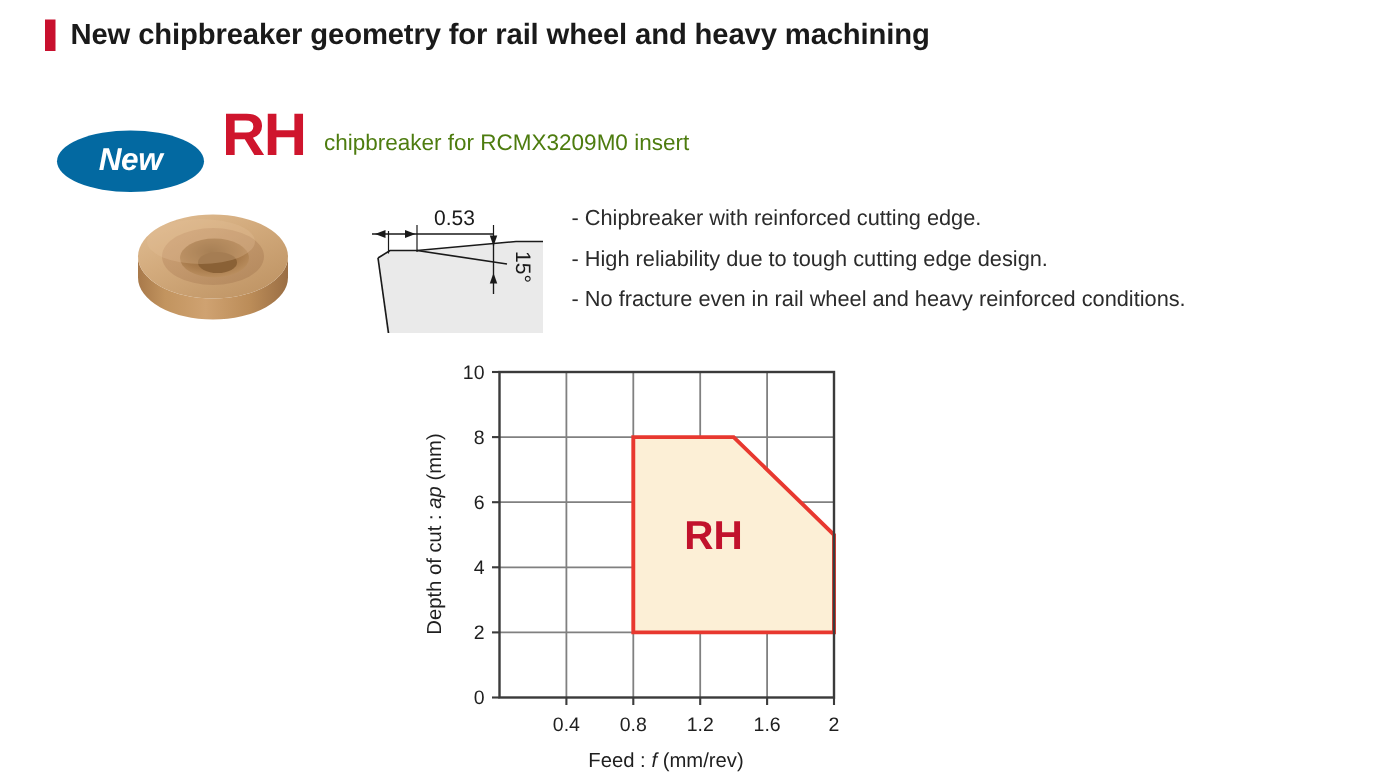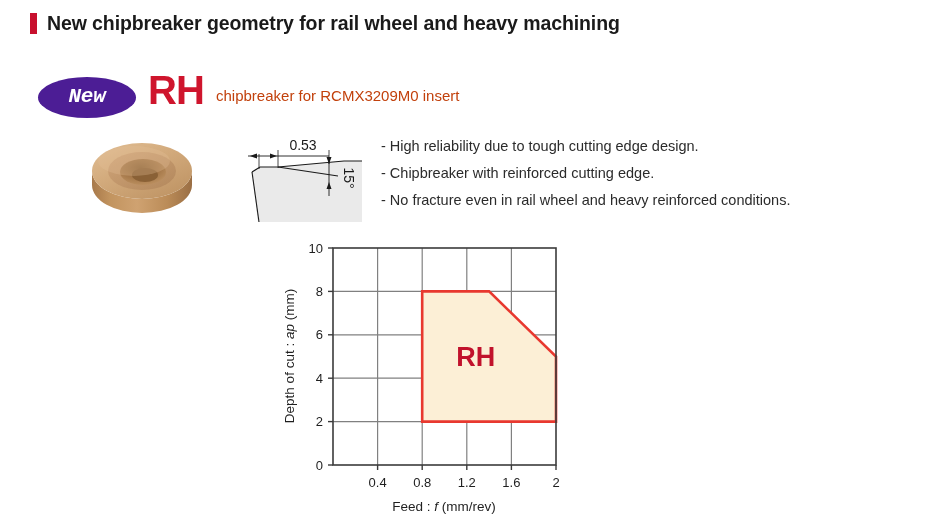--- a/index.html
+++ b/index.html
@@ -24,38 +24,38 @@
   .header-title{
     font-size:19.5px; font-weight:bold; color:#1a1a1a;
     letter-spacing:-0.1px; white-space:nowrap;
   }
 
   
   .badgerow{
     position:absolute; left:0; top:68px; width:928px; height:48px;
   }
   .new-badge{
-    position:absolute; left:38px; top:9px;
+    position:absolute; left:38px; top:19px;
     width:98px; height:41px;
-    background:#4c1d95; border-radius:49px/20.5px;
-    display:flex; align-items:center; justify-content:center;font-family:Liberation Mono, monospace;
+    background:#0369a1; border-radius:49px/20.5px;
+    display:flex; align-items:center; justify-content:center;
   }
   .new-badge-text{
     color:#ffffff; font-style:italic; font-weight:bold;
     font-size:21px; letter-spacing:-0.3px;
     transform:translateY(-1px);
   }
   .rh-big{
     position:absolute; left:148px; top:-2px;
     font-size:40px; font-weight:bold; color:#cf152d;
     letter-spacing:-1px; line-height:48px;
   }
   .rh-sub{
     position:absolute; left:216px; top:16px;
-    font-size:15px; color:#c2410c; line-height:24px;
+    font-size:15px; color:#4d7c0f; line-height:24px;
     white-space:nowrap;
   }
 
   
   .insert-photo{
     position:absolute; left:86px; top:127px; width:112px; height:102px;
   }
 
   
   .cross-section{
@@ -162,22 +162,22 @@
 
     <line x1="103" y1="24" x2="103" y2="62" stroke="#1a1a1a" stroke-width="0.9"></line>
     <polygon points="103,30 100.5,23 105.5,23" fill="#1a1a1a"></polygon>
     <polygon points="103,48 100.5,55 105.5,55" fill="#1a1a1a"></polygon>
 
     <text x="118" y="44" font-family="Liberation Sans, sans-serif" font-size="14" fill="#1a1a1a" text-anchor="middle" transform="rotate(90 118 44)">15°</text>
   </svg>
 </div>
 
 <div class="bullets">
+  <div class="bullet nosel">- Chipbreaker with reinforced cutting edge.</div>
   <div class="bullet nosel">- High reliability due to tough cutting edge design.</div>
-  <div class="bullet nosel">- Chipbreaker with reinforced cutting edge.</div>
   <div class="bullet nosel">- No fracture even in rail wheel and heavy reinforced conditions.</div>
 </div>
 
 <div class="chart">
   <svg width="300" height="284" viewBox="0 0 300 284" id="chart-svg">
 
     <g id="chart-grid">
         <line x1="99.6" y1="12" x2="99.6" y2="229" stroke="#808080" stroke-width="1.2"></line>
         <line x1="144.2" y1="12" x2="144.2" y2="229" stroke="#808080" stroke-width="1.2"></line>
         <line x1="188.79999999999998" y1="12" x2="188.79999999999998" y2="229" stroke="#808080" stroke-width="1.2"></line>

